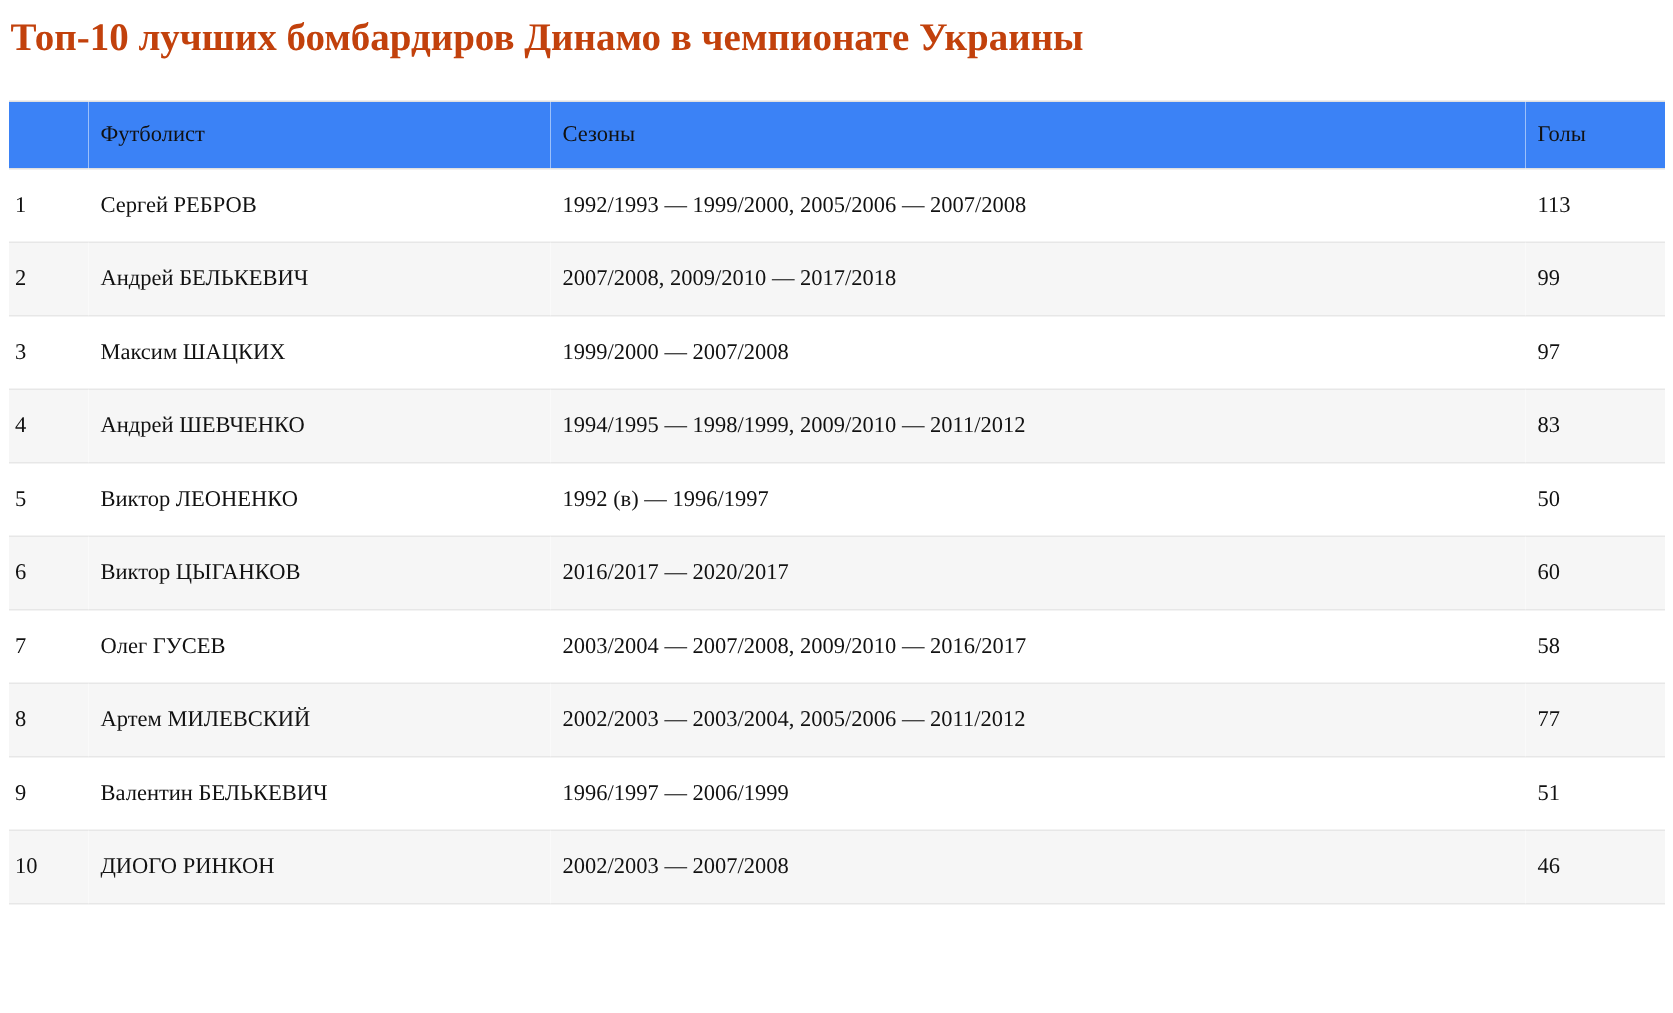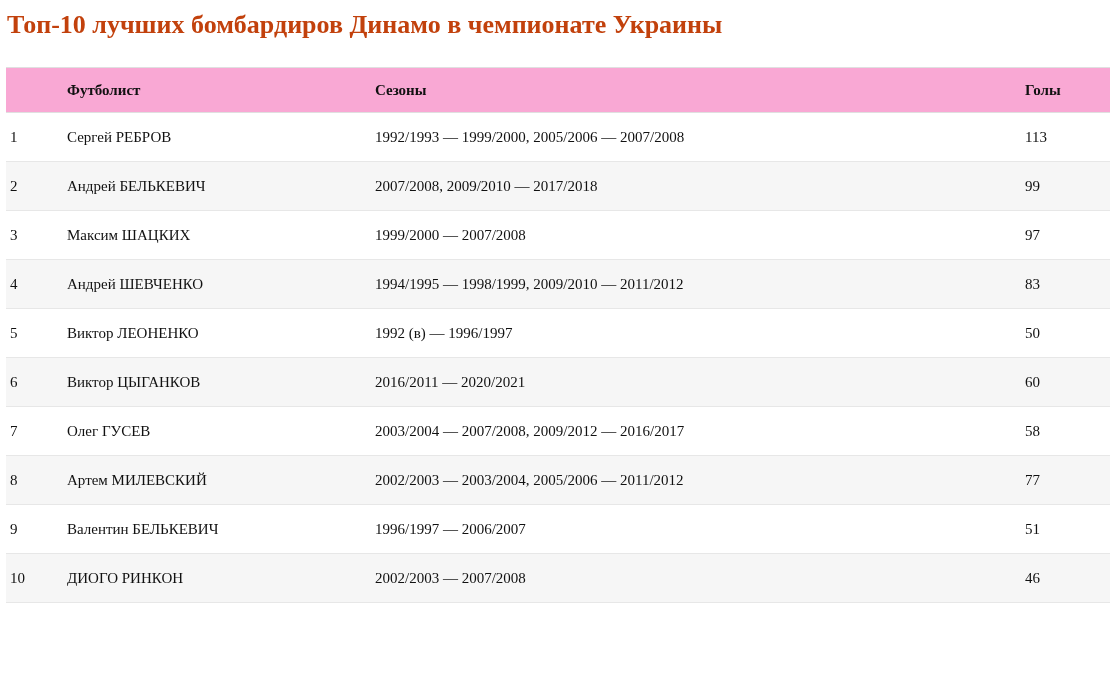--- a/index.html
+++ b/index.html
@@ -32,22 +32,22 @@
   }
   table.scorers-table th,
   table.scorers-table td {
     text-align: left;
     vertical-align: middle;
     line-height: 18px;
     overflow: hidden;
     white-space: nowrap;
   }
   table.scorers-table thead th {
-    background: #f9a8d4;
-    font-weight: 700;
+    background: #3b82f6;
+    font-weight: 400;
     padding: 13px 8px;
     border-top: 1px solid #e0e0e0;
     border-bottom: 1px solid #e0e0e0;
   }
   table.scorers-table tbody td {
     padding: 15px 8px;
     border-bottom: 1px solid #e7e7e7;
     font-weight: 400;
   }
   table.scorers-table tbody tr:nth-of-type(even) {
@@ -121,42 +121,42 @@
         <tr>
           <td class="rank-col">5</td>
           <td>Виктор ЛЕОНЕНКО</td>
           <td>1992 (в) — 1996/1997</td>
           <td>50</td>
         </tr>
 
         <tr>
           <td class="rank-col">6</td>
           <td class="bold">Виктор ЦЫГАНКОВ</td>
-          <td>2016/2011 — 2020/2021</td>
+          <td>2016/2017 — 2020/2017</td>
           <td>60</td>
         </tr>
 
         <tr>
           <td class="rank-col">7</td>
           <td>Олег ГУСЕВ</td>
-          <td>2003/2004 — 2007/2008, 2009/2012 — 2016/2017</td>
+          <td>2003/2004 — 2007/2008, 2009/2010 — 2016/2017</td>
           <td>58</td>
         </tr>
 
         <tr>
           <td class="rank-col">8</td>
           <td>Артем МИЛЕВСКИЙ</td>
           <td>2002/2003 — 2003/2004, 2005/2006 — 2011/2012</td>
           <td>77</td>
         </tr>
 
         <tr>
           <td class="rank-col">9</td>
           <td>Валентин БЕЛЬКЕВИЧ</td>
-          <td>1996/1997 — 2006/2007</td>
+          <td>1996/1997 — 2006/1999</td>
           <td>51</td>
         </tr>
 
         <tr>
           <td class="rank-col">10</td>
           <td>ДИОГО РИНКОН</td>
           <td>2002/2003 — 2007/2008</td>
           <td>46</td>
         </tr>
       </tbody>

